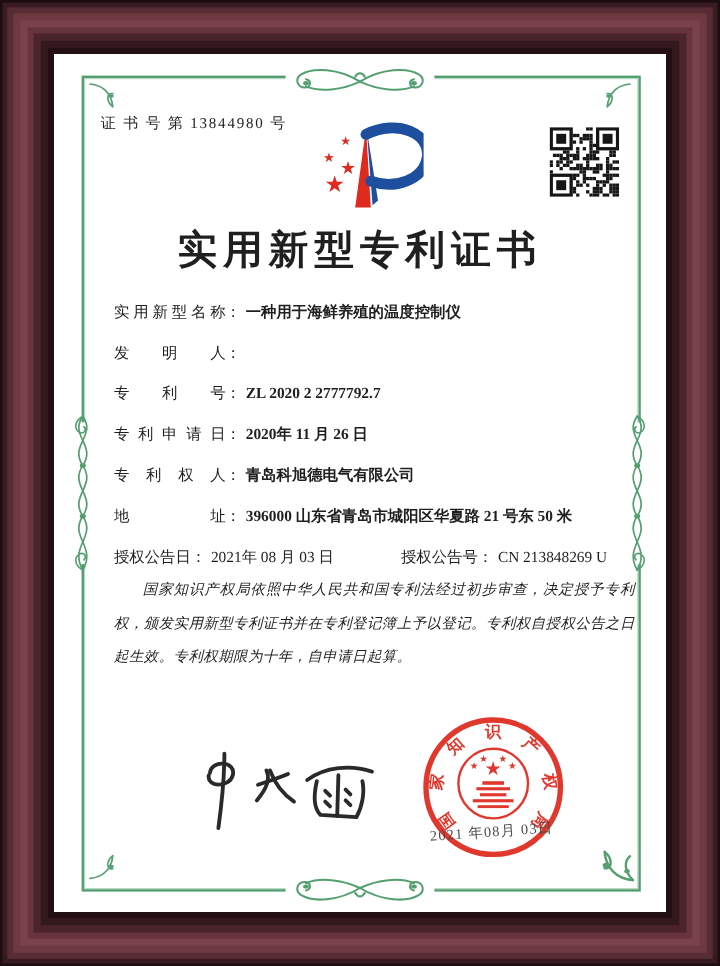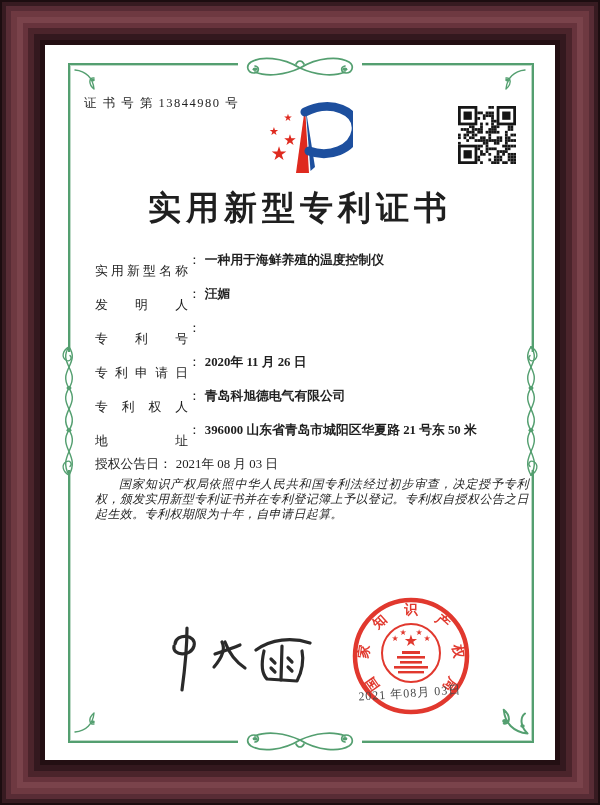--- a/index.html
+++ b/index.html
@@ -31,27 +31,27 @@
   .gstroke{fill:none;stroke:var(--green);stroke-width:1.7;stroke-linecap:round;}
   .gfill{fill:var(--green);stroke:none;}
   
   .cert-no{position:absolute;left:84px;top:95px;font-size:12.5px;letter-spacing:1.5px;}
   .qr{position:absolute;left:458px;top:106px;width:58px;height:58px;}
   .logo{position:absolute;left:251px;top:101px;width:102px;height:80px;}
   .title{position:absolute;left:0;right:0;top:186px;text-align:center;
          font-size:33px;font-weight:bold;letter-spacing:5px;font-family:Liberation Serif, serif;}
   .fields{position:absolute;left:95px;top:250px;width:436px;font-size:12.8px;}
   .frow{height:34px;display:flex;align-items:flex-start;line-height:20px;}
-  .flabel{display:inline-block;width:93px;text-align:justify;text-align-last:justify;margin-top:11px;}
+  .flabel{display:inline-block;width:93px;text-align:justify;text-align-last:justify;}
   .fcolon{margin-right:4px;}
   .fvalue{flex:1;font-weight:bold;}
   .grant{display:flex;height:34px;line-height:20px;gap:25px;}
   .grant .gcol2{margin-left:31px;}
   .paras{position:absolute;left:95px;top:477px;width:434px;font-size:12px;
-         font-style:italic;line-height:15px;text-align:justify;letter-spacing:.4px;}
+         font-style:italic;line-height:28px;text-align:justify;letter-spacing:.4px;}
   .paras p{margin:0;text-indent:2em;}
   .director{position:absolute;left:95px;top:646px;font-size:14.5px;line-height:28px;letter-spacing:2px;}
   .signature{position:absolute;left:158px;top:620px;width:178px;height:84px;}
   .sig-stroke{fill:none;stroke:#2a2a2a;stroke-width:3.2;stroke-linecap:round;stroke-linejoin:round;}
   .seal{position:absolute;left:348px;top:594px;width:128px;height:128px;opacity:.93;}
   .seal-ring{fill:none;stroke:var(--red);stroke-width:4.5;}
   .seal-red{fill:var(--red);}
   .seal-line{fill:none;stroke:var(--red);stroke-width:2;}
   .seal-char{fill:var(--red);font-size:13.5px;font-weight:bold;text-anchor:middle;
              font-family:"Liberation Serif","DejaVu Serif",serif;}
@@ -322,44 +322,47 @@
 
   <div class="fields">
     <div class="frow">
       <span class="flabel">实用新型名称</span>
         <span class="fcolon">：</span>
       <span class="fvalue">一种用于海鲜养殖的温度控制仪</span>
     </div>
     <div class="frow">
       <span class="flabel">发明人</span>
         <span class="fcolon">：</span>
-      <span class="fvalue">汪媚</span>
     </div>
     <div class="frow">
       <span class="flabel">专利号</span>
         <span class="fcolon">：</span>
+      <span class="fvalue">ZL 2020 2 2777792.7</span>
     </div>
     <div class="frow">
       <span class="flabel">专利申请日</span>
         <span class="fcolon">：</span>
       <span class="fvalue">2020年 11 月 26 日</span>
     </div>
     <div class="frow">
       <span class="flabel">专利权人</span>
         <span class="fcolon">：</span>
       <span class="fvalue">青岛科旭德电气有限公司</span>
     </div>
     <div class="frow">
       <span class="flabel">地址</span>
         <span class="fcolon">：</span>
       <span class="fvalue">396000 山东省青岛市城阳区华夏路 21 号东 50 米</span>
     </div>
     <div class="grant">
       <span>
         <span>授权公告日</span><span class="fcolon">：</span><span>2021年 08 月 03 日</span>
+      </span>
+      <span class="gcol2">
+        <span>授权公告号</span><span class="fcolon">：</span><span>CN 213848269 U</span>
       </span>
     </div>
   </div>
 
   <div class="paras">
     <p>国家知识产权局依照中华人民共和国专利法经过初步审查，决定授予专利权，颁发实用新型专利证书并在专利登记簿上予以登记。专利权自授权公告之日起生效。专利权期限为十年，自申请日起算。</p>
   </div>
 
 
   <div class="signature">

